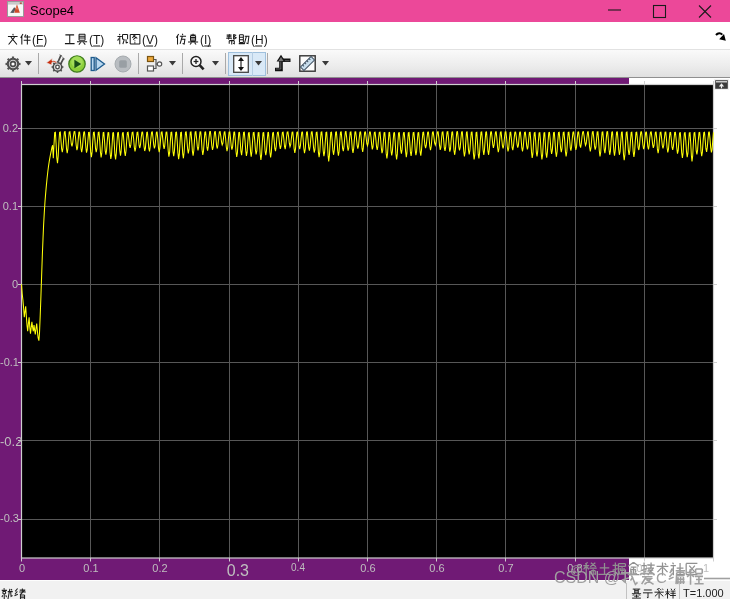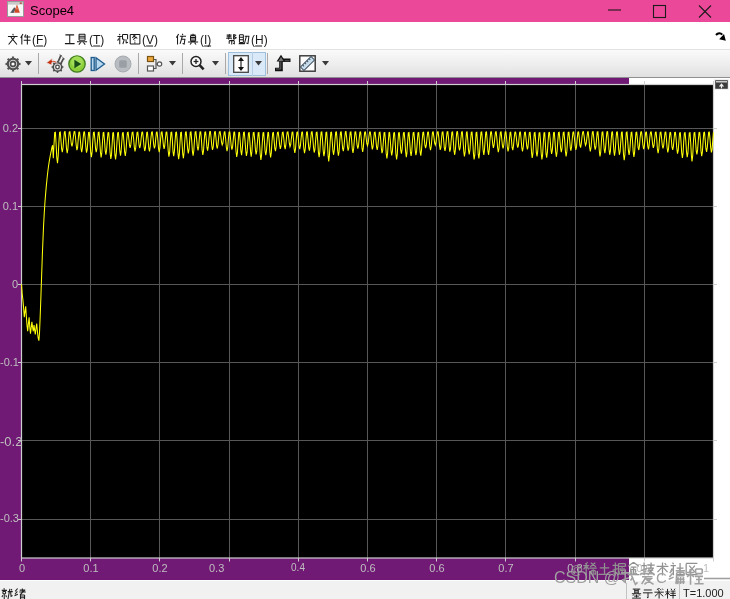--- a/index.html
+++ b/index.html
@@ -285,21 +285,21 @@
     </svg>
 <div class="abs" style="left:0;top:44px;width:18px;text-align:right;font-size:11px;color:#bfbfbf">0.2</div>
 <div class="abs" style="left:0;top:122px;width:18px;text-align:right;font-size:11px;color:#bfbfbf">0.1</div>
 <div class="abs" style="left:0;top:200px;width:18px;text-align:right;font-size:11px;color:#bfbfbf">0</div>
 <div class="abs" style="left:0;top:278px;width:18px;text-align:right;font-size:11px;color:#bfbfbf">-0.1</div>
 <div class="abs" style="left:0;top:356px;width:18px;font-size:13px;color:#bfbfbf">-0.2</div>
 <div class="abs" style="left:0;top:434px;width:18px;text-align:right;font-size:11px;color:#bfbfbf">-0.3</div>
 <div class="abs" style="left:2px;top:484px;width:40px;text-align:center;font-size:11px;color:#bfbfbf">0</div>
 <div class="abs" style="left:71px;top:484px;width:40px;text-align:center;font-size:11px;color:#bfbfbf">0.1</div>
 <div class="abs" style="left:140px;top:484px;width:40px;text-align:center;font-size:11px;color:#bfbfbf">0.2</div>
-<div class="abs" style="left:209px;top:484px;width:40px;text-align:left;font-size:11px;color:#bfbfbf">0.3</div>
+<div class="abs" style="left:209px;top:484px;width:40px;text-align:right;font-size:16px;color:#bfbfbf">0.3</div>
 <div class="abs" style="left:278px;top:484px;width:40px;text-align:center;font-size:10px;color:#bfbfbf">0.4</div>
 <div class="abs" style="left:348px;top:484px;width:40px;text-align:center;font-size:11px;color:#bfbfbf">0.6</div>
 <div class="abs" style="left:417px;top:484px;width:40px;text-align:center;font-size:11px;color:#bfbfbf">0.6</div>
 <div class="abs" style="left:486px;top:484px;width:40px;text-align:center;font-size:11px;color:#bfbfbf">0.7</div>
 <div class="abs" style="left:555px;top:484px;width:40px;text-align:center;font-size:11px;color:#bfbfbf">0.8</div>
 <div class="abs" style="left:624px;top:484px;width:40px;text-align:center;font-size:11px;color:#bfbfbf">0.9</div>
 <div class="abs" style="left:686px;top:484px;width:40px;text-align:center;font-size:11px;color:#bfbfbf">1</div>
 </div>
 <div class="abs" style="left:0;top:580px;width:730px;height:37px;background:#f1f1f1;border-top:1px solid #fdfdfd">
 <svg class="abs" style="left:1px;top:7px" width="30" height="14" viewBox="0 0 30 14">

